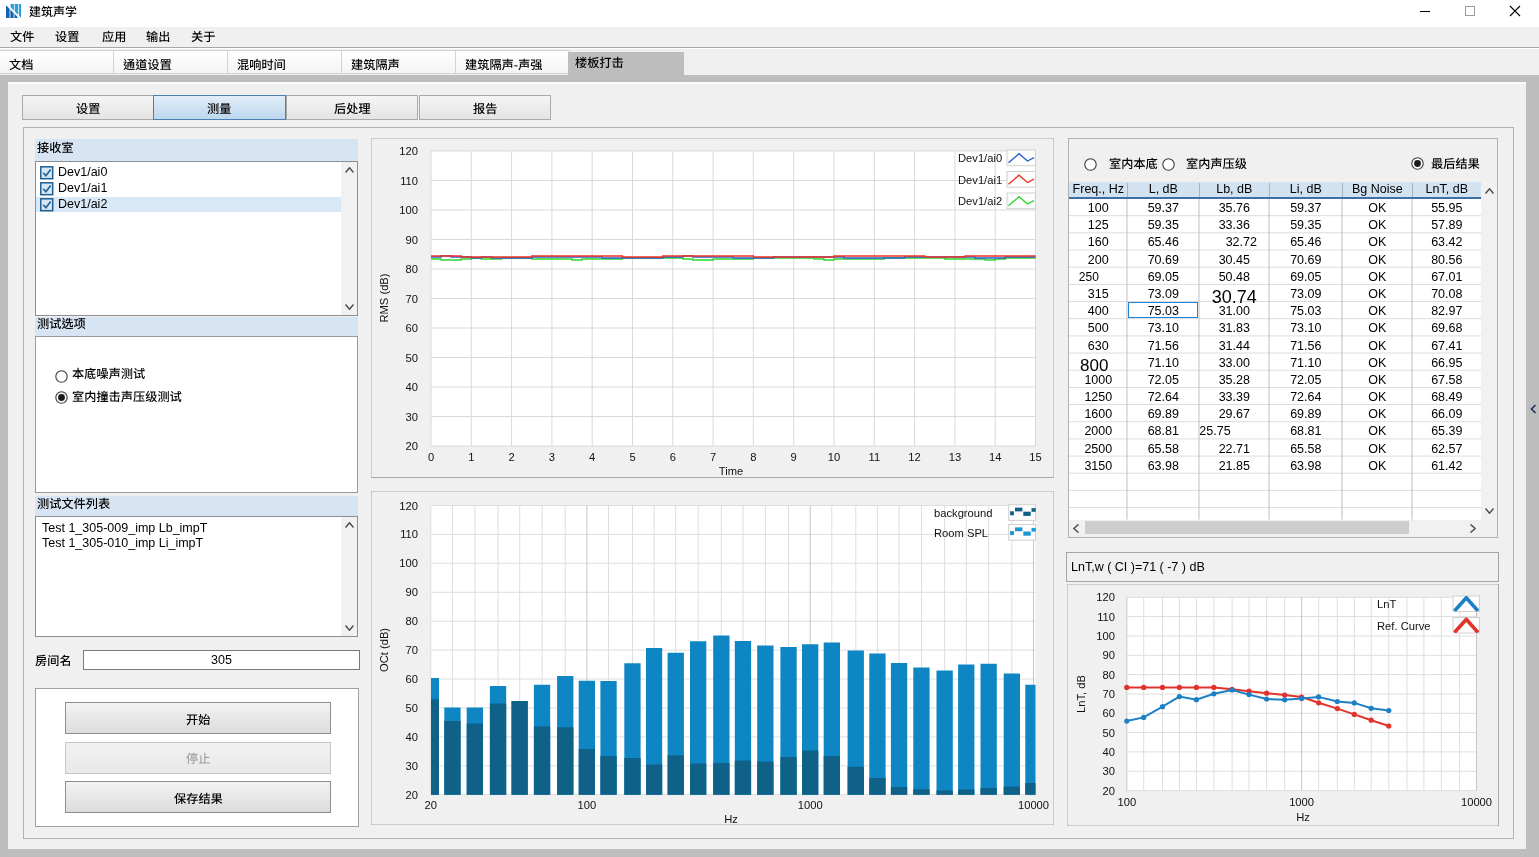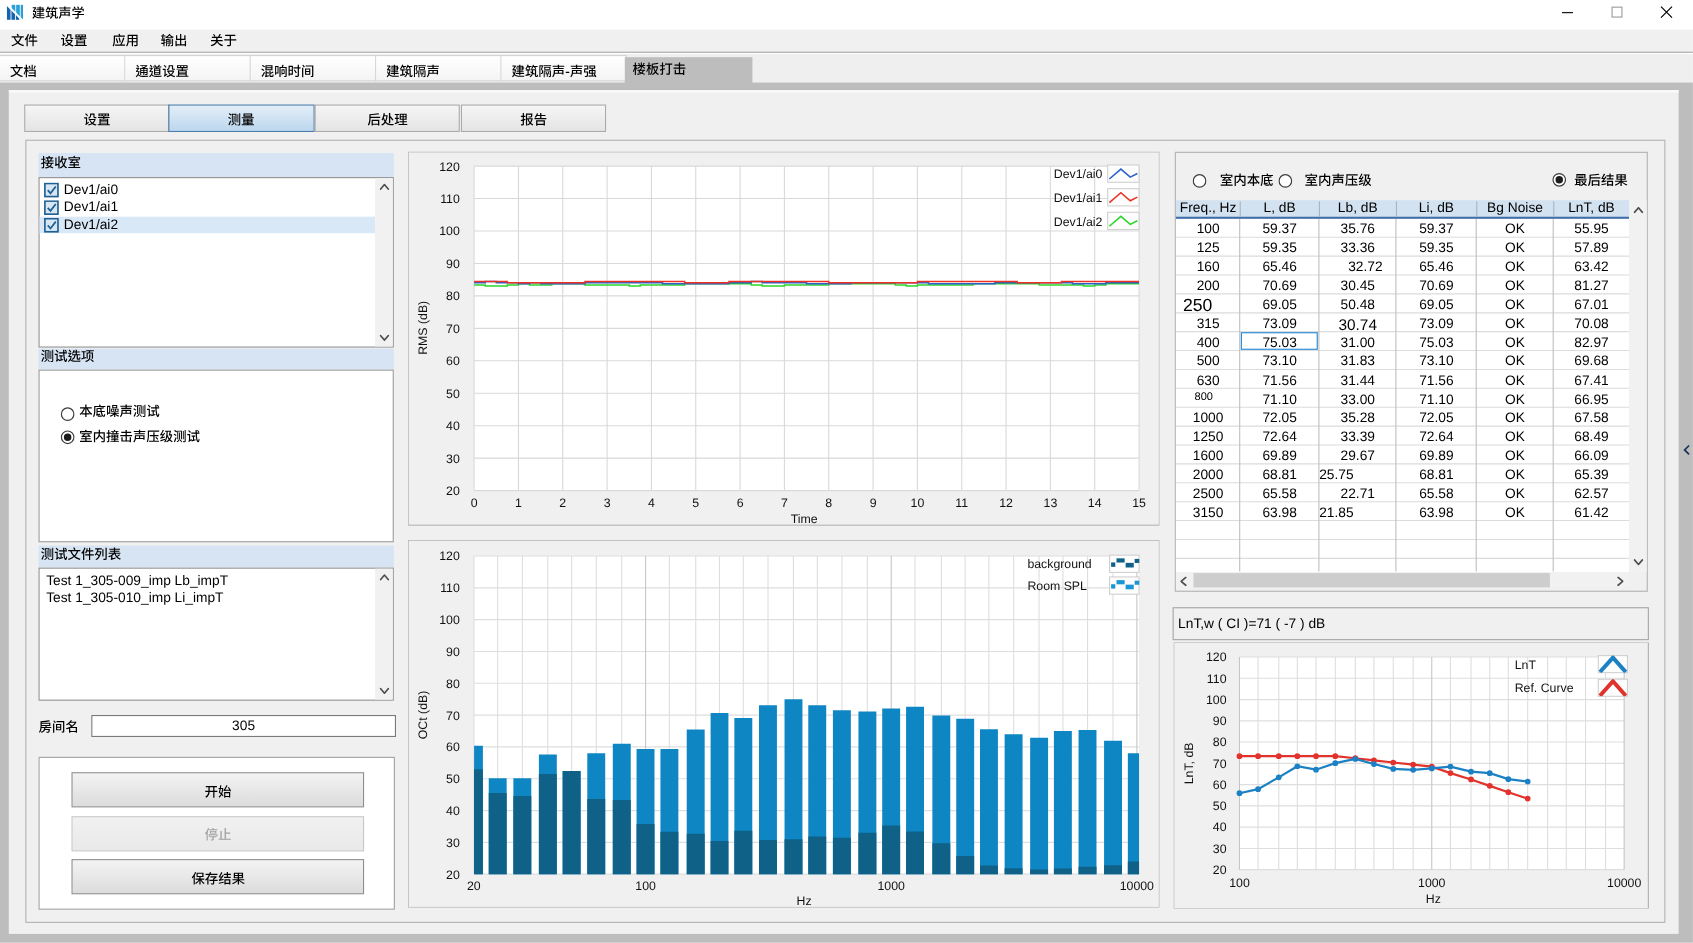--- a/index.html
+++ b/index.html
@@ -387,30 +387,30 @@
 <div class="t" style="left:1127.3px;top:235.4px;width:72px;text-align:center;font-size:12.5px">65.46</div>
 <div class="t" style="left:1199.3px;top:235.4px;width:84px;text-align:center;font-size:12.5px">32.72</div>
 <div class="t" style="left:1269.3px;top:235.4px;width:73px;text-align:center;font-size:12.5px">65.46</div>
 <div class="t" style="left:1342.3px;top:235.4px;width:70px;text-align:center;font-size:12.5px">OK</div>
 <div class="t" style="left:1412.3px;top:235.4px;width:69px;text-align:center;font-size:12.5px">63.42</div>
 <div class="t" style="left:1069.3px;top:252.6px;width:58px;text-align:center;font-size:12.5px">200</div>
 <div class="t" style="left:1127.3px;top:252.6px;width:72px;text-align:center;font-size:12.5px">70.69</div>
 <div class="t" style="left:1199.3px;top:252.6px;width:70px;text-align:center;font-size:12.5px">30.45</div>
 <div class="t" style="left:1269.3px;top:252.6px;width:73px;text-align:center;font-size:12.5px">70.69</div>
 <div class="t" style="left:1342.3px;top:252.6px;width:70px;text-align:center;font-size:12.5px">OK</div>
-<div class="t" style="left:1412.3px;top:252.6px;width:69px;text-align:center;font-size:12.5px">81.27</div>
-<div class="t" style="left:1069.3px;top:269.8px;width:39px;text-align:center;font-size:16px">250</div>
+<div class="t" style="left:1412.3px;top:252.6px;width:69px;text-align:center;font-size:12.5px">80.56</div>
+<div class="t" style="left:1069.3px;top:269.8px;width:39px;text-align:center;font-size:12px">250</div>
 <div class="t" style="left:1127.3px;top:269.8px;width:72px;text-align:center;font-size:12.5px">69.05</div>
 <div class="t" style="left:1199.3px;top:269.8px;width:70px;text-align:center;font-size:12.5px">50.48</div>
 <div class="t" style="left:1269.3px;top:269.8px;width:73px;text-align:center;font-size:12.5px">69.05</div>
 <div class="t" style="left:1342.3px;top:269.8px;width:70px;text-align:center;font-size:12.5px">OK</div>
 <div class="t" style="left:1412.3px;top:269.8px;width:69px;text-align:center;font-size:12.5px">67.01</div>
 <div class="t" style="left:1069.3px;top:287.0px;width:58px;text-align:center;font-size:12.5px">315</div>
 <div class="t" style="left:1127.3px;top:287.0px;width:72px;text-align:center;font-size:12.5px">73.09</div>
-<div class="t" style="left:1199.3px;top:287.0px;width:70px;text-align:center;font-size:14px">30.74</div>
+<div class="t" style="left:1199.3px;top:287.0px;width:70px;text-align:center;font-size:18px">30.74</div>
 <div class="t" style="left:1269.3px;top:287.0px;width:73px;text-align:center;font-size:12.5px">73.09</div>
 <div class="t" style="left:1342.3px;top:287.0px;width:70px;text-align:center;font-size:12.5px">OK</div>
 <div class="t" style="left:1412.3px;top:287.0px;width:69px;text-align:center;font-size:12.5px">70.08</div>
 <div class="t" style="left:1069.3px;top:304.1px;width:58px;text-align:center;font-size:12.5px">400</div>
 <div class="t" style="left:1127.3px;top:304.1px;width:72px;text-align:center;font-size:12.5px">75.03</div>
 <div class="t" style="left:1199.3px;top:304.1px;width:70px;text-align:center;font-size:12.5px">31.00</div>
 <div class="t" style="left:1269.3px;top:304.1px;width:73px;text-align:center;font-size:12.5px">75.03</div>
 <div class="t" style="left:1342.3px;top:304.1px;width:70px;text-align:center;font-size:12.5px">OK</div>
 <div class="t" style="left:1412.3px;top:304.1px;width:69px;text-align:center;font-size:12.5px">82.97</div>
 <div class="t" style="left:1069.3px;top:321.3px;width:58px;text-align:center;font-size:12.5px">500</div>
@@ -418,21 +418,21 @@
 <div class="t" style="left:1199.3px;top:321.3px;width:70px;text-align:center;font-size:12.5px">31.83</div>
 <div class="t" style="left:1269.3px;top:321.3px;width:73px;text-align:center;font-size:12.5px">73.10</div>
 <div class="t" style="left:1342.3px;top:321.3px;width:70px;text-align:center;font-size:12.5px">OK</div>
 <div class="t" style="left:1412.3px;top:321.3px;width:69px;text-align:center;font-size:12.5px">69.68</div>
 <div class="t" style="left:1069.3px;top:338.5px;width:58px;text-align:center;font-size:12.5px">630</div>
 <div class="t" style="left:1127.3px;top:338.5px;width:72px;text-align:center;font-size:12.5px">71.56</div>
 <div class="t" style="left:1199.3px;top:338.5px;width:70px;text-align:center;font-size:12.5px">31.44</div>
 <div class="t" style="left:1269.3px;top:338.5px;width:73px;text-align:center;font-size:12.5px">71.56</div>
 <div class="t" style="left:1342.3px;top:338.5px;width:70px;text-align:center;font-size:12.5px">OK</div>
 <div class="t" style="left:1412.3px;top:338.5px;width:69px;text-align:center;font-size:12.5px">67.41</div>
-<div class="t" style="left:1069.3px;top:355.6px;width:50px;text-align:center;font-size:10px">800</div>
+<div class="t" style="left:1069.3px;top:355.6px;width:50px;text-align:center;font-size:17px">800</div>
 <div class="t" style="left:1127.3px;top:355.6px;width:72px;text-align:center;font-size:12.5px">71.10</div>
 <div class="t" style="left:1199.3px;top:355.6px;width:70px;text-align:center;font-size:12.5px">33.00</div>
 <div class="t" style="left:1269.3px;top:355.6px;width:73px;text-align:center;font-size:12.5px">71.10</div>
 <div class="t" style="left:1342.3px;top:355.6px;width:70px;text-align:center;font-size:12.5px">OK</div>
 <div class="t" style="left:1412.3px;top:355.6px;width:69px;text-align:center;font-size:12.5px">66.95</div>
 <div class="t" style="left:1069.3px;top:372.8px;width:58px;text-align:center;font-size:12.5px">1000</div>
 <div class="t" style="left:1127.3px;top:372.8px;width:72px;text-align:center;font-size:12.5px">72.05</div>
 <div class="t" style="left:1199.3px;top:372.8px;width:70px;text-align:center;font-size:12.5px">35.28</div>
 <div class="t" style="left:1269.3px;top:372.8px;width:73px;text-align:center;font-size:12.5px">72.05</div>
 <div class="t" style="left:1342.3px;top:372.8px;width:70px;text-align:center;font-size:12.5px">OK</div>
@@ -456,21 +456,21 @@
 <div class="t" style="left:1342.3px;top:424.3px;width:70px;text-align:center;font-size:12.5px">OK</div>
 <div class="t" style="left:1412.3px;top:424.3px;width:69px;text-align:center;font-size:12.5px">65.39</div>
 <div class="t" style="left:1069.3px;top:441.5px;width:58px;text-align:center;font-size:12.5px">2500</div>
 <div class="t" style="left:1127.3px;top:441.5px;width:72px;text-align:center;font-size:12.5px">65.58</div>
 <div class="t" style="left:1199.3px;top:441.5px;width:70px;text-align:center;font-size:12.5px">22.71</div>
 <div class="t" style="left:1269.3px;top:441.5px;width:73px;text-align:center;font-size:12.5px">65.58</div>
 <div class="t" style="left:1342.3px;top:441.5px;width:70px;text-align:center;font-size:12.5px">OK</div>
 <div class="t" style="left:1412.3px;top:441.5px;width:69px;text-align:center;font-size:12.5px">62.57</div>
 <div class="t" style="left:1069.3px;top:458.7px;width:58px;text-align:center;font-size:12.5px">3150</div>
 <div class="t" style="left:1127.3px;top:458.7px;width:72px;text-align:center;font-size:12.5px">63.98</div>
-<div class="t" style="left:1199.3px;top:458.7px;width:70px;font-size:12.5px">21.85</div>
+<div class="t" style="left:1199.3px;top:458.7px;width:70px;text-align:center;font-size:12.5px">21.85</div>
 <div class="t" style="left:1269.3px;top:458.7px;width:73px;text-align:center;font-size:12.5px">63.98</div>
 <div class="t" style="left:1342.3px;top:458.7px;width:70px;text-align:center;font-size:12.5px">OK</div>
 <div class="t" style="left:1412.3px;top:458.7px;width:69px;text-align:center;font-size:12.5px">61.42</div>
 <div class="a" style="left:1128.0px;top:302.0px;width:70.3px;height:16.37px;border:1.5px solid #1b84d8"></div>
 <div class="a" style="left:1481.3px;top:182.3px;width:16.2px;height:337.5px;background:#f1f1f1"></div>
 <svg class="a" style="left:1485.3px;top:188px" width="9" height="6" viewBox="0 0 9 6">
 <path d="M0.5 5.5 L4.5 0.8 L8.5 5.5" stroke="#4e4e4e" stroke-width="1.5" fill="none"></path>
   </svg>
 <svg class="a" style="left:1485.3px;top:508px" width="9" height="6" viewBox="0 0 9 6">
 <path d="M0.5 0.5 L4.5 5.2 L8.5 0.5" stroke="#4e4e4e" stroke-width="1.5" fill="none"></path>

